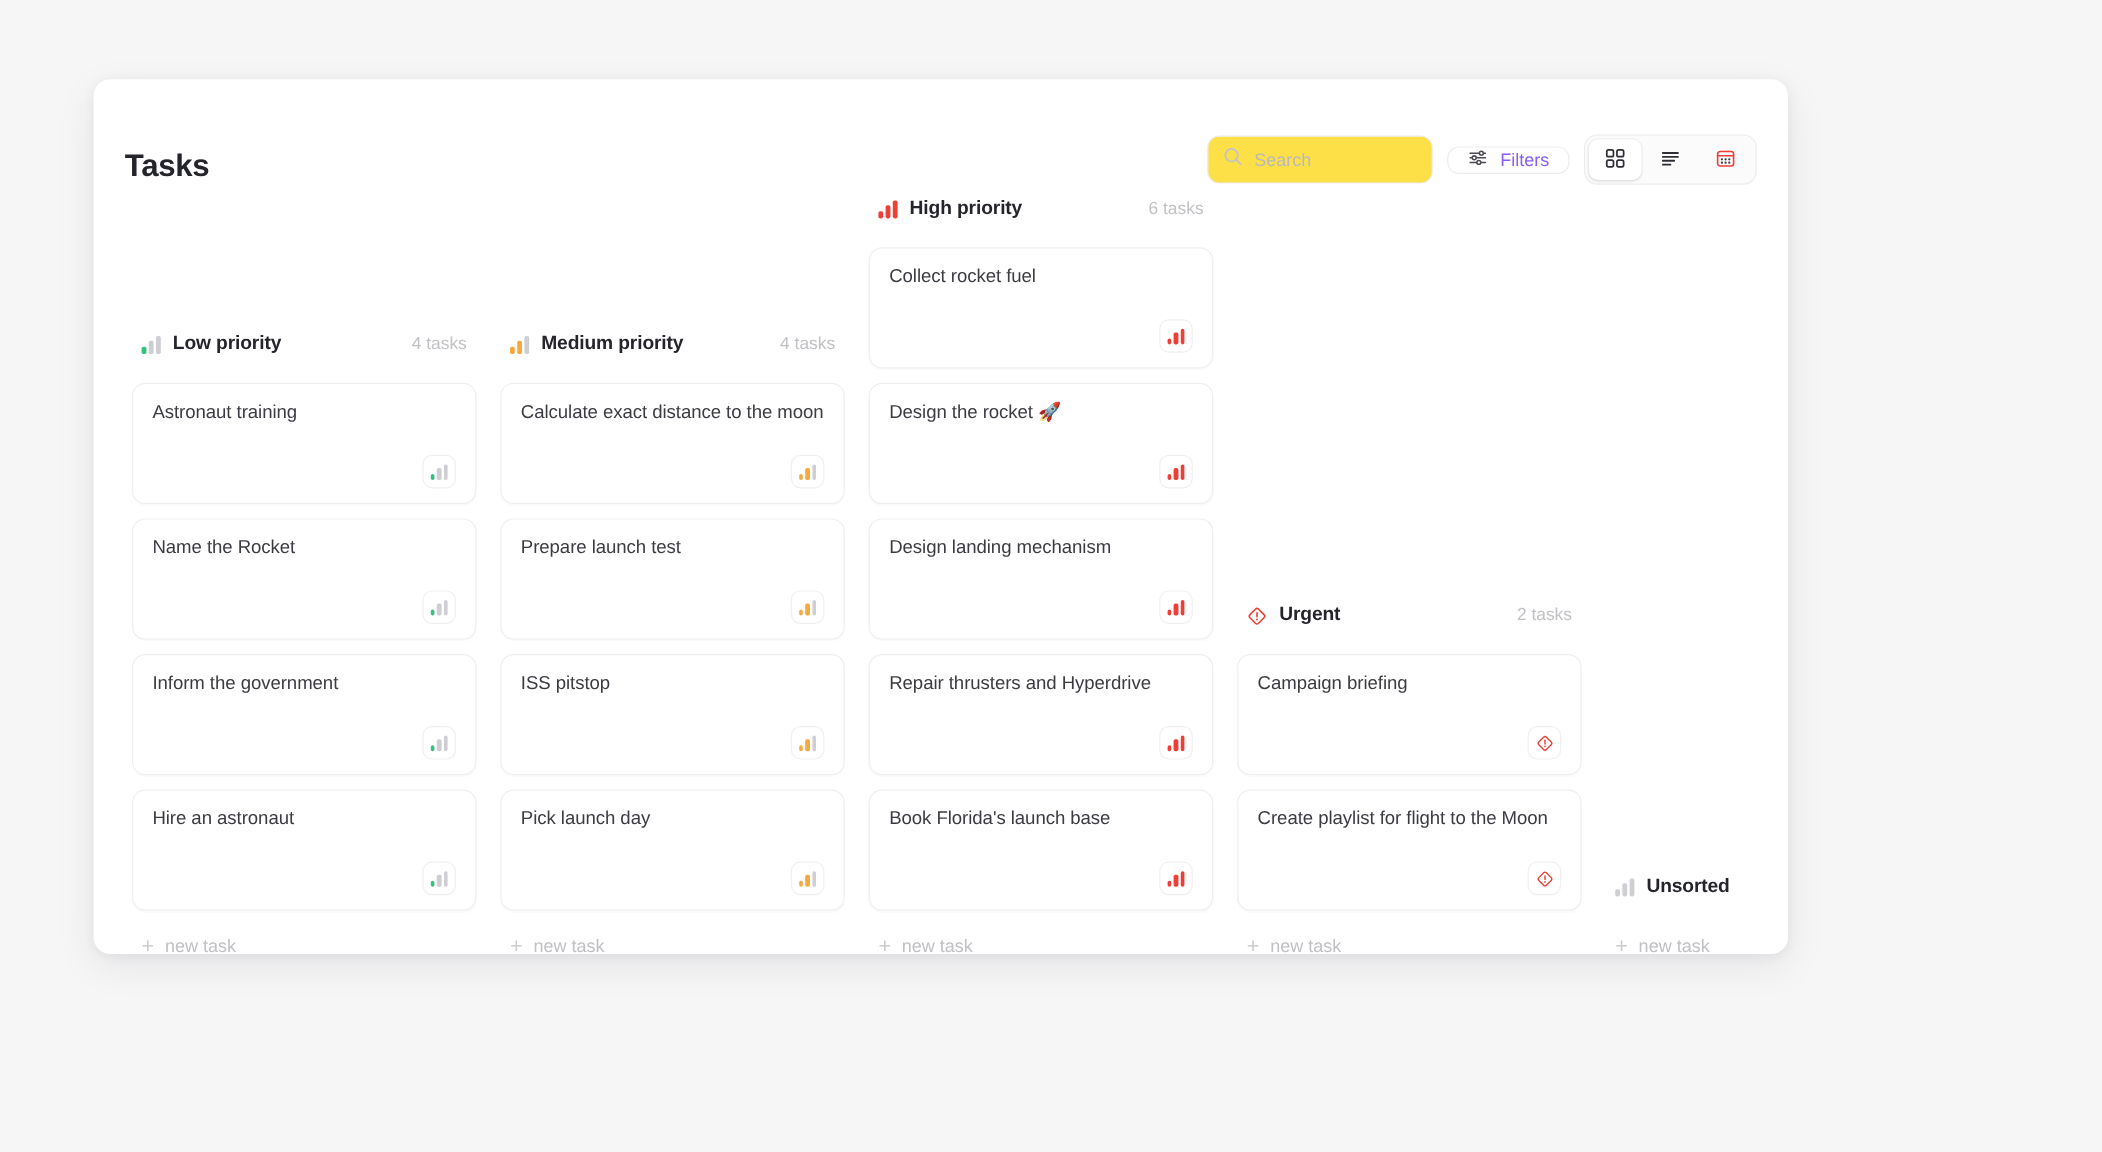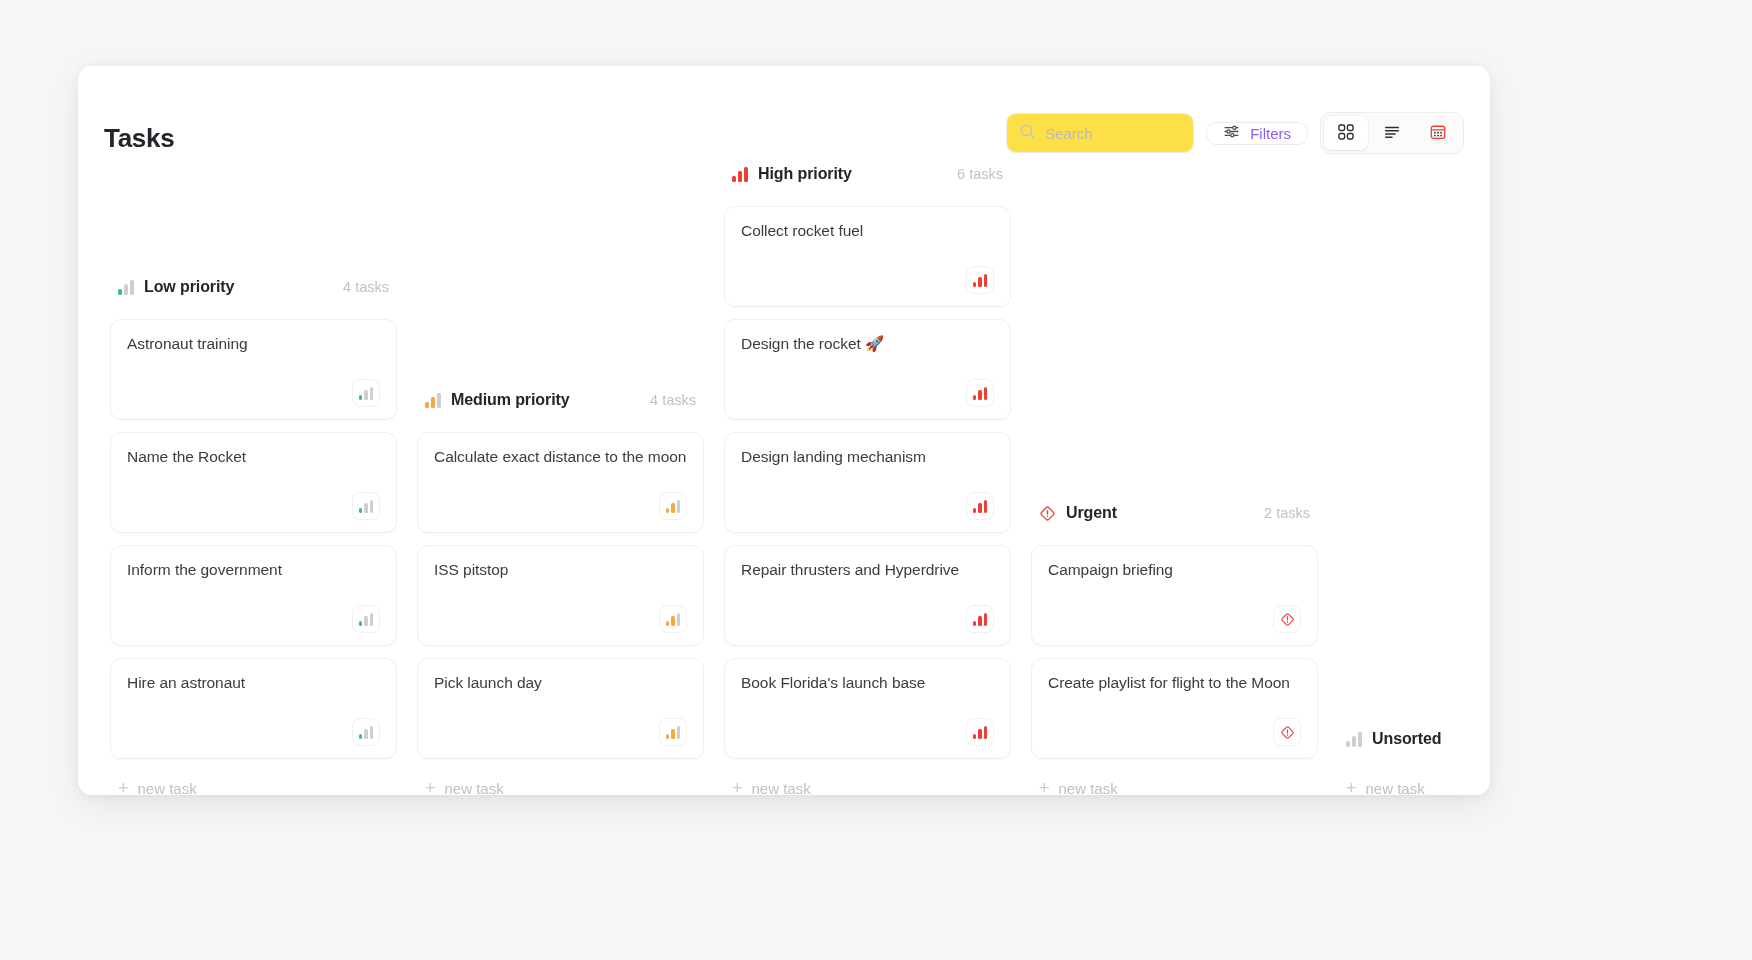--- a/index.html
+++ b/index.html
@@ -377,20 +377,32 @@
             <span class="badge">
               <span class="bars lvl2 sm">
                 <i></i>
                 <i></i>
                 <i></i>
               </span>
             </span>
           </div>
         </div>
         <div class="card">
+          <div class="card-title">Prepare launch test</div>
+          <div class="card-foot">
+            <span class="badge">
+              <span class="bars lvl2 sm">
+                <i></i>
+                <i></i>
+                <i></i>
+              </span>
+            </span>
+          </div>
+        </div>
+        <div class="card">
           <div class="card-title">ISS pitstop</div>
           <div class="card-foot">
             <span class="badge">
               <span class="bars lvl2 sm">
                 <i></i>
                 <i></i>
                 <i></i>
               </span>
             </span>
           </div>

